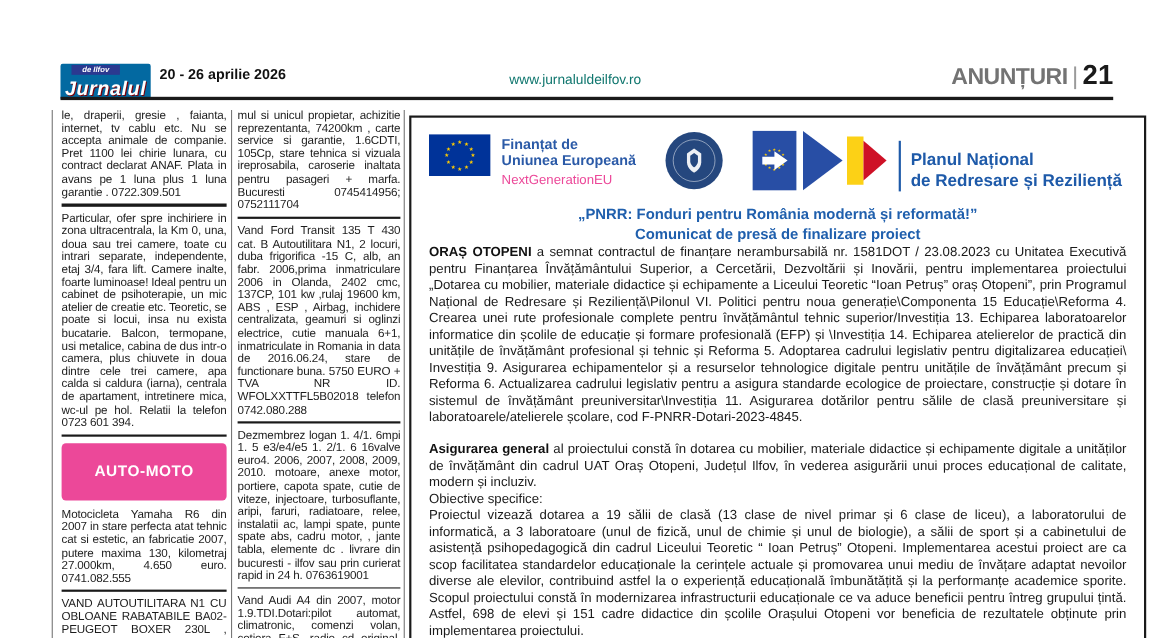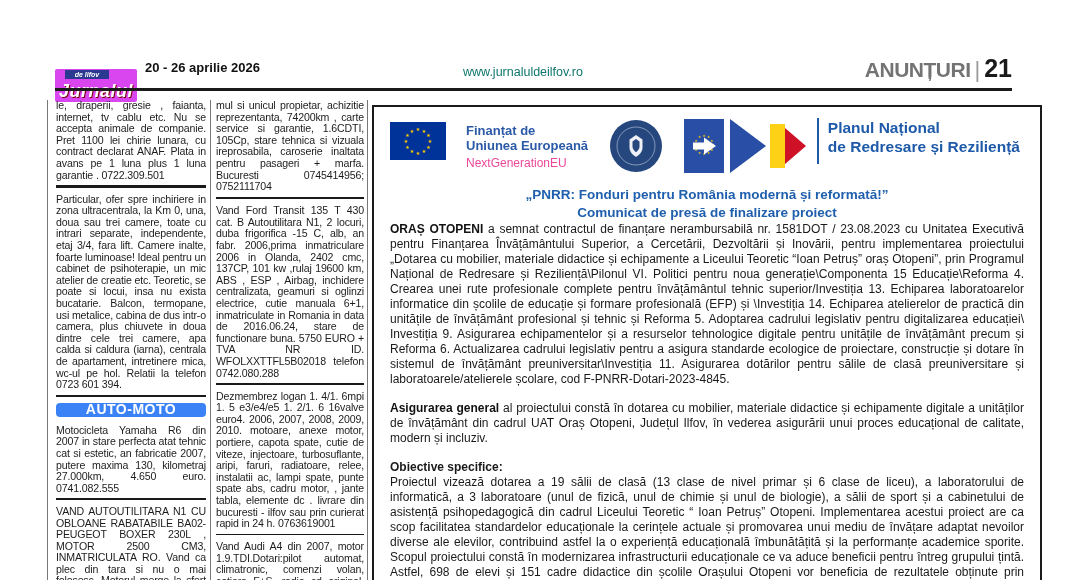--- a/index.html
+++ b/index.html
@@ -5,21 +5,21 @@
   html,body{margin:0;padding:0;}
   body{
     width:1068px;height:580px;overflow:hidden;background:#ffffff;
     font-family:"Liberation Sans", sans-serif;color:#222;
     position:relative;
   }
   .page{position:absolute;inset:0;background:#fff;}
 
   
   .masthead{position:absolute;left:55px;top:56px;width:957px;height:34px;}
-  .logo{position:absolute;left:0;top:13px;width:82px;height:33px;background:#d946ef;border-radius:2px;}
+  .logo{position:absolute;left:0;top:2px;width:82px;height:33px;background:#0369a1;border-radius:2px;}
   .logo-band{position:absolute;left:10px;top:1px;width:44px;height:9px;background:#2b3990;
     color:#fff;font-size:7px;font-weight:bold;text-align:center;line-height:9px;font-style:italic;}
   .logo-word{position:absolute;left:0;right:0;bottom:1px;text-align:center;color:#fff;
     font-size:18px;font-weight:bold;font-style:italic;letter-spacing:.5px;line-height:20px;
     text-shadow:1px 1px 0 #7a0008;}
   .issue-date{position:absolute;left:90px;top:4px;font-size:13px;font-weight:bold;color:#111;}
   .site-url{position:absolute;left:408px;top:9px;font-size:12.5px;font-weight:normal;color:#0f766e;}
   .section-wrap{position:absolute;right:0;top:-2px;font-weight:bold;}
   .section-name{color:#737373;font-size:21px;letter-spacing:-.5px;}
   .section-sep{color:#9a9a9a;font-size:22px;font-weight:normal;padding:0 4px;}
@@ -29,42 +29,42 @@
   
   .vline{position:absolute;top:100px;bottom:0;width:1px;background:#777;}
   .v1{left:47px;} .v2{left:210px;} .v3{left:367px;}
   .col{position:absolute;top:100px;font-size:10.6px;line-height:11.6px;text-align:justify;
     letter-spacing:-.15px;color:#1c1c1c;}
   .col1{left:56px;width:150px;}
   .col2{left:216px;width:148px;}
   .ad{margin:0 0 4px 0;}
   .rule{height:2.5px;background:#1a1a1a;margin:2px 0 6px 0;}
   .rule.thin{height:1.5px;}
-  .banner{background:#3b82f6;color:#fff;font-weight:bold;font-size:14px;text-align:center;
-    border-radius:4px;padding:1px 0;margin:4px 0 8px 0;letter-spacing:.5px;}
+  .banner{background:#ec4899;color:#fff;font-weight:bold;font-size:14px;text-align:center;
+    border-radius:4px;padding:20px 0;margin:4px 0 8px 0;letter-spacing:.5px;}
 
   
   .panel{position:absolute;left:372px;top:105px;width:670px;height:520px;
     border:2px solid #1a1a1a;box-sizing:border-box;padding:8px 16px 0 16px;background:#fff;}
   .logos-row{display:flex;align-items:center;justify-content:space-between;height:58px;margin-top:2px;}
-  .eu-block{display:flex;align-items:flex-start;gap:20px;}
+  .eu-block{display:flex;align-items:flex-start;gap:10px;}
   .eu-text{padding-top:1px;}
   .eu-l1,.eu-l2{color:#2b5aa7;font-weight:bold;font-size:13px;line-height:15px;}
   .eu-l3{color:#ec4899;font-size:12px;line-height:16px;margin-top:2px;}
-  .pnrr-block{display:flex;align-items:flex-start;gap:9px;margin-right:4px;}
+  .pnrr-block{display:flex;align-items:flex-end;gap:9px;margin-right:4px;}
   .pnrr-divider{width:2px;height:46px;background:#1e5aa9;}
   .pnrr-l{color:#1e5aa9;font-weight:bold;font-size:15.5px;line-height:19px;}
   .nr-line{text-align:right;padding-right:26px;margin-top:6px;
     color:#1e5aa9;font-weight:bold;font-size:13px;}
   .pr-title{margin-top:11px;text-align:center;color:#1f5fad;font-weight:bold;
     font-size:13.5px;line-height:18px;}
   .pr-p{margin:0;font-size:12px;line-height:15px;text-align:justify;color:#1a1a1a;}
   .p1{}
   .p2{margin-top:14px;}
-  .obj{margin-top:14px;font-weight:bold;}
+  .obj{font-weight:normal;}
   .pr-p b{color:#111;}
 </style>
 </head>
 <body>
 
 <div class="page">
 
   <div class="masthead">
     <div class="logo">
       <div class="logo-band">de Ilfov</div>

